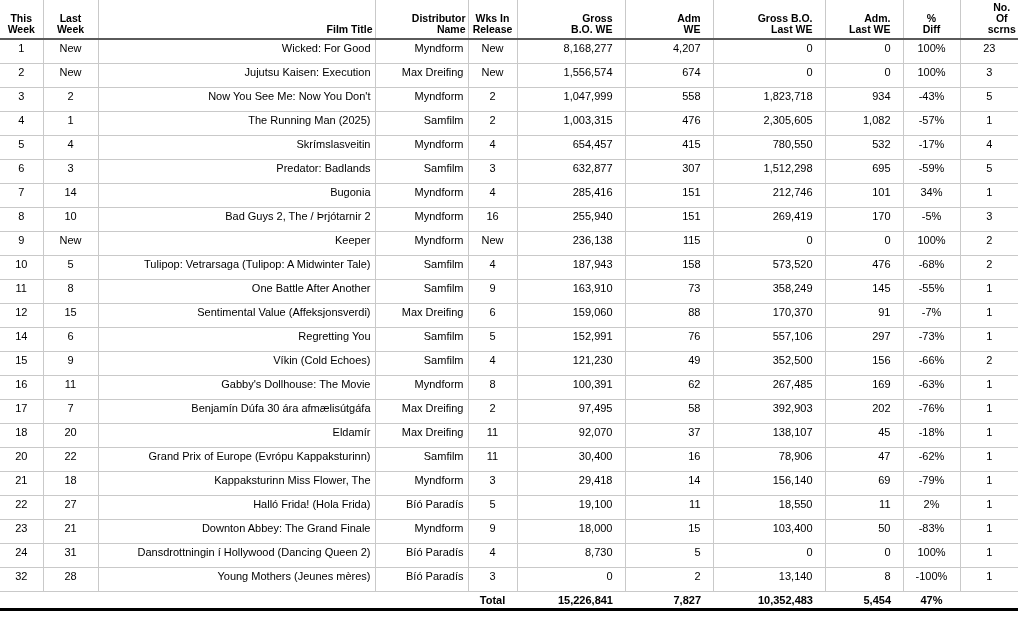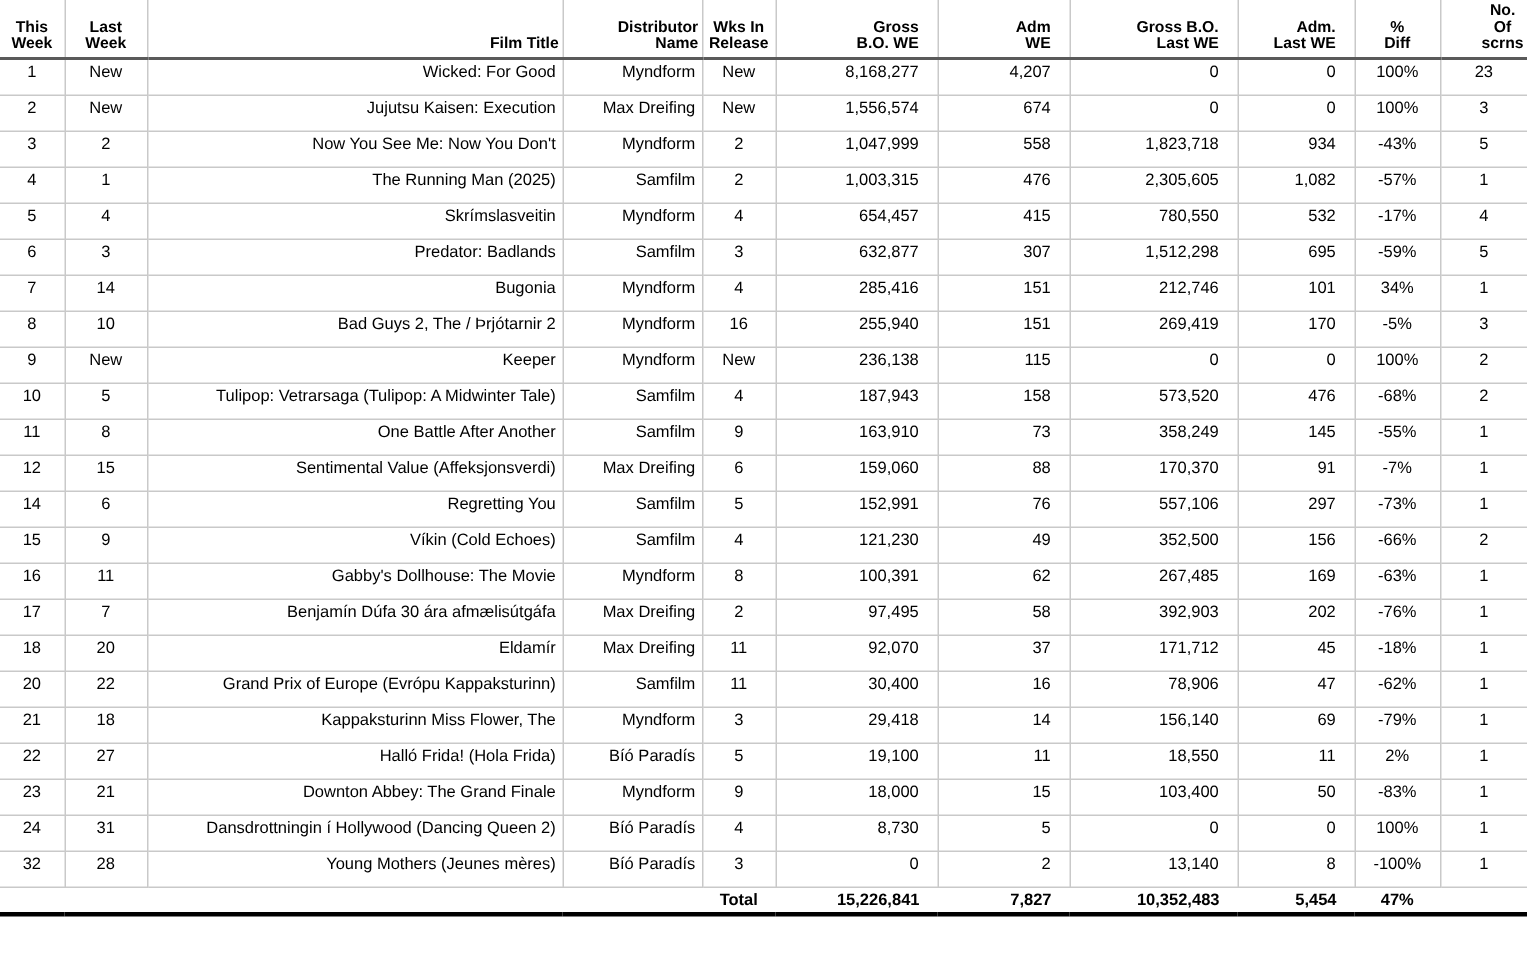--- a/index.html
+++ b/index.html
@@ -308,21 +308,21 @@
         <td class="c10">1</td>
       </tr>
       <tr>
         <td class="c0">18</td>
         <td class="c1">20</td>
         <td class="c2">Eldamír</td>
         <td class="c3">Max Dreifing</td>
         <td class="c4">11</td>
         <td class="c5">92,070</td>
         <td class="c6">37</td>
-        <td class="c7">171,712</td>
+        <td class="c7">138,107</td>
         <td class="c8">45</td>
         <td class="c9">-18%</td>
         <td class="c10">1</td>
       </tr>
       <tr>
         <td class="c0">20</td>
         <td class="c1">22</td>
         <td class="c2">Grand Prix of Europe (Evrópu Kappaksturinn)</td>
         <td class="c3">Samfilm</td>
         <td class="c4">11</td>

